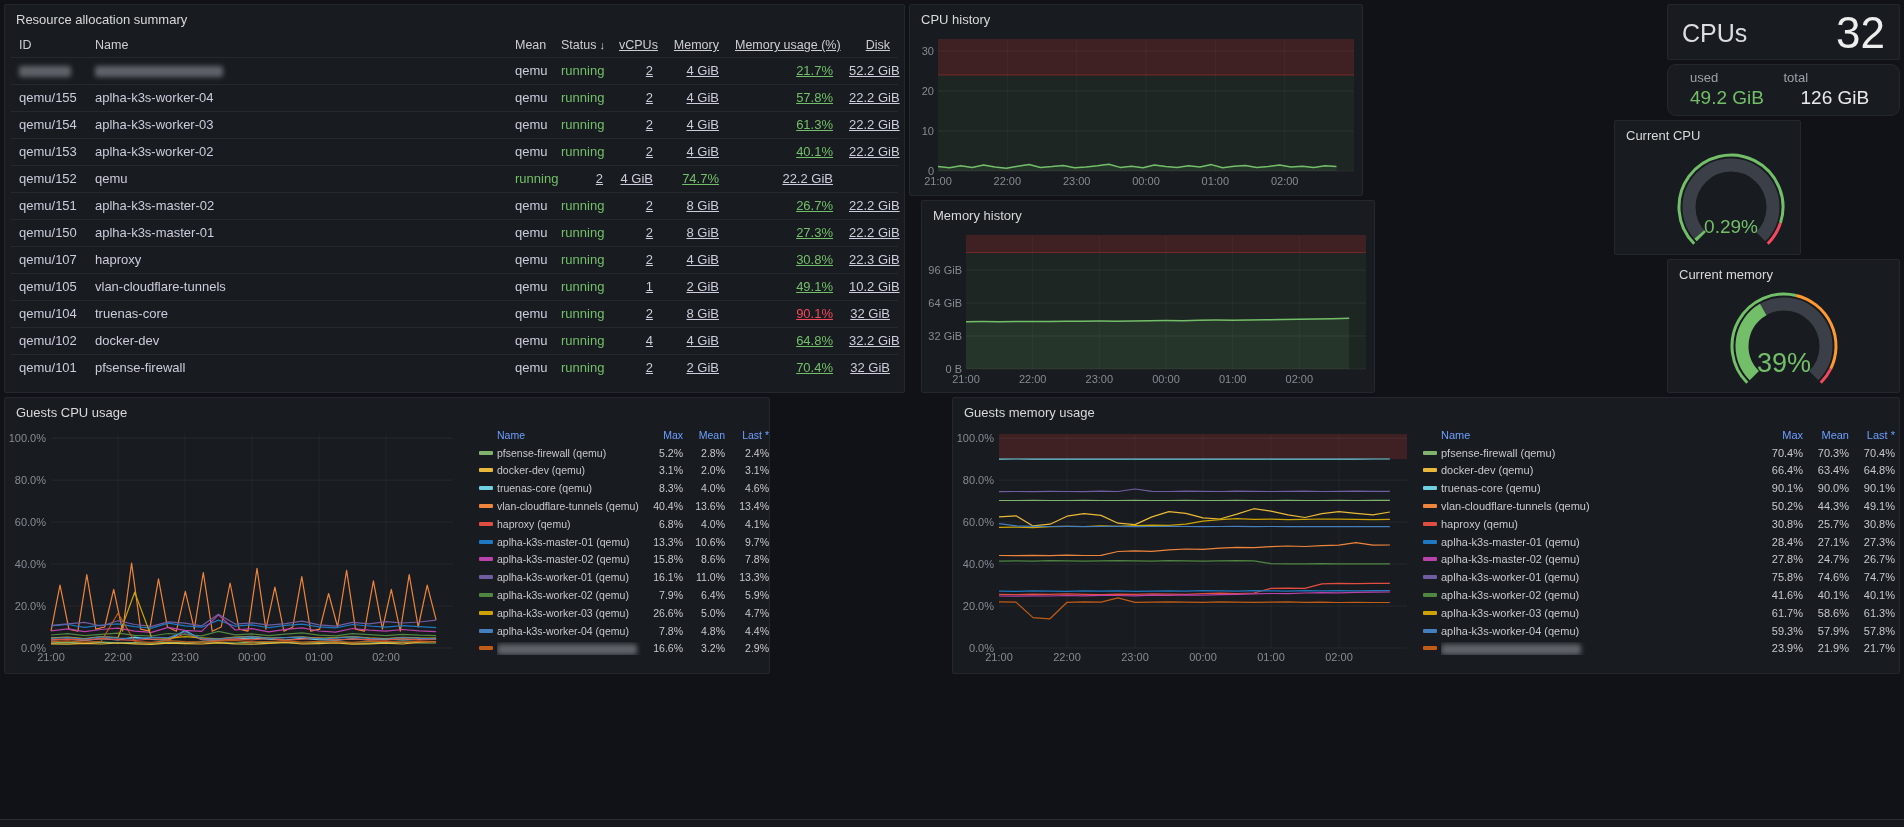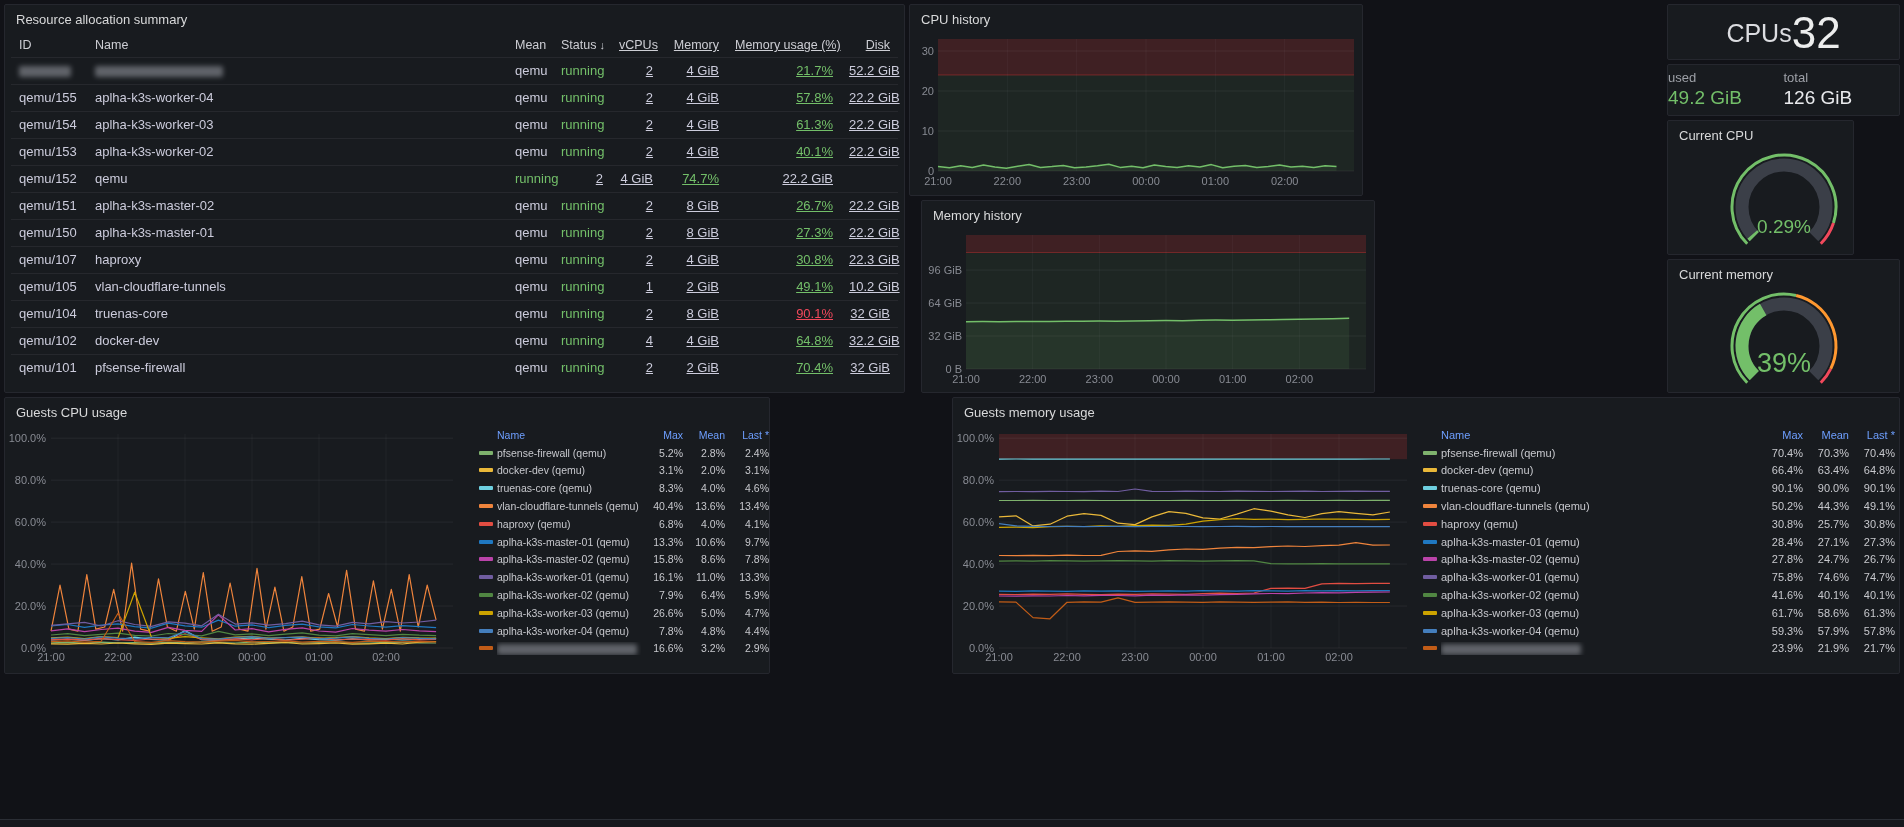--- a/index.html
+++ b/index.html
@@ -8,21 +8,21 @@
   #screen { position:relative; width:1904px; height:827px; }
 
   .panel { position:absolute; background:#181b1f; border:1px solid #25272e; border-radius:2px; overflow:hidden; }
   .panel-title { position:absolute; top:7px; left:11px; font-size:13px; font-weight:500; color:#d8d9da; white-space:nowrap; z-index:3; }
 
   #panel-table        { left:4px;    top:4px;   width:901px; height:389px; }
   #panel-cpu-history  { left:909px;  top:4px;   width:454px; height:192px; }
   #panel-mem-history  { left:909px;  top:200px; width:454px; height:193px;margin-left:12px; }
   #panel-cpus         { left:1667px; top:4px;   width:233px; height:56px;  }
   #panel-usedtotal    { left:1667px; top:64px;  width:233px; height:52px;  }
-  #panel-gauge-cpu    { left:1667px; top:120px; width:187px; height:135px; }
+  #panel-gauge-cpu    { left:1614px; top:120px; width:187px; height:135px; }
   #panel-gauge-mem    { left:1667px; top:259px; width:233px; height:134px; }
   #panel-guests-cpu   { left:4px;    top:397px; width:766px; height:277px; }
   #panel-guests-mem   { left:952px;  top:397px; width:948px; height:277px; }
 
   
   .tbl { position:absolute; top:28px; left:6px; right:6px; }
   .tbl-head,.tbl-row { display:grid; grid-template-columns:76px 420px 46px 58px 50px 66px 114px 1fr; }
   .th { font-size:12.5px; font-weight:500; color:#cdced4; padding:5px 8px; white-space:nowrap; }
   .th .sort { color:#cdced4; margin-left:3px; font-size:11px; }
   .tbl-row { border-top:1px solid rgba(204,204,220,0.08); }
@@ -41,28 +41,28 @@
   #legend-guests-mem { left:470px; top:28px; width:472px; }
   .lg-row { display:grid; grid-template-columns:18px minmax(0,1fr) 42px 42px 44px;
     align-items:center; height:17.8px; font-size:10.5px; }
   #legend-guests-mem .lg-row { grid-template-columns:18px minmax(0,1fr) 46px 46px 46px; font-size:11px; }
   .lg-head span { color:#6e9fff; font-weight:500; }
   .lg-num { text-align:right; color:#c7c8cd; }
   .lg-name { color:#c7c8cd; white-space:nowrap; overflow:hidden; text-overflow:ellipsis; cursor:pointer; }
   .dot { width:14px; height:4px; border-radius:1px; display:inline-block; }
 
   
-  #panel-cpus .cpus-row { display:flex; justify-content:center; align-items:center; height:100%; padding:2px 14px 0; }
+  #panel-cpus .cpus-row { display:flex; justify-content:space-between; align-items:center; height:100%; padding:2px 14px 0; }
   .cpus-label { font-size:25px; color:#dcdde1; }
   .cpus-value { font-size:44px; color:#eceded; }
-  #panel-usedtotal { display:flex; padding:5px 0; }
+  #panel-usedtotal { display:flex; padding:5px 22px;border-radius:9px; }
   .cap-col { width:50%; display:flex; flex-direction:column; }
   .cap-label { font-size:13px; color:#9da0a7; line-height:16px; }
   .cap-value { font-size:19px; font-weight:500; line-height:23px; }
-  .v-green { color:#73bf69; } .v-white { color:#e9eaed; }
+  .v-green { color:#73bf69; } .v-white { color:#e9eaed;margin-left:17px; }
 
   .gauge { position:absolute; left:0; top:24px; }
   .gauge-val { font-family:"Liberation Sans",sans-serif; font-weight:500; }
 
   
   #taskbar { position:absolute; left:0; top:819px; width:1904px; height:28px; background:#16181d;
     border-top:1px solid #2b2e35; display:flex; align-items:center; padding:0 12px; gap:18px;
     font-size:11px; color:#e2e4e8; }
   #task-left { font-size:12px; color:#d3d5da; }
   .tb-spacer { flex:1; }

